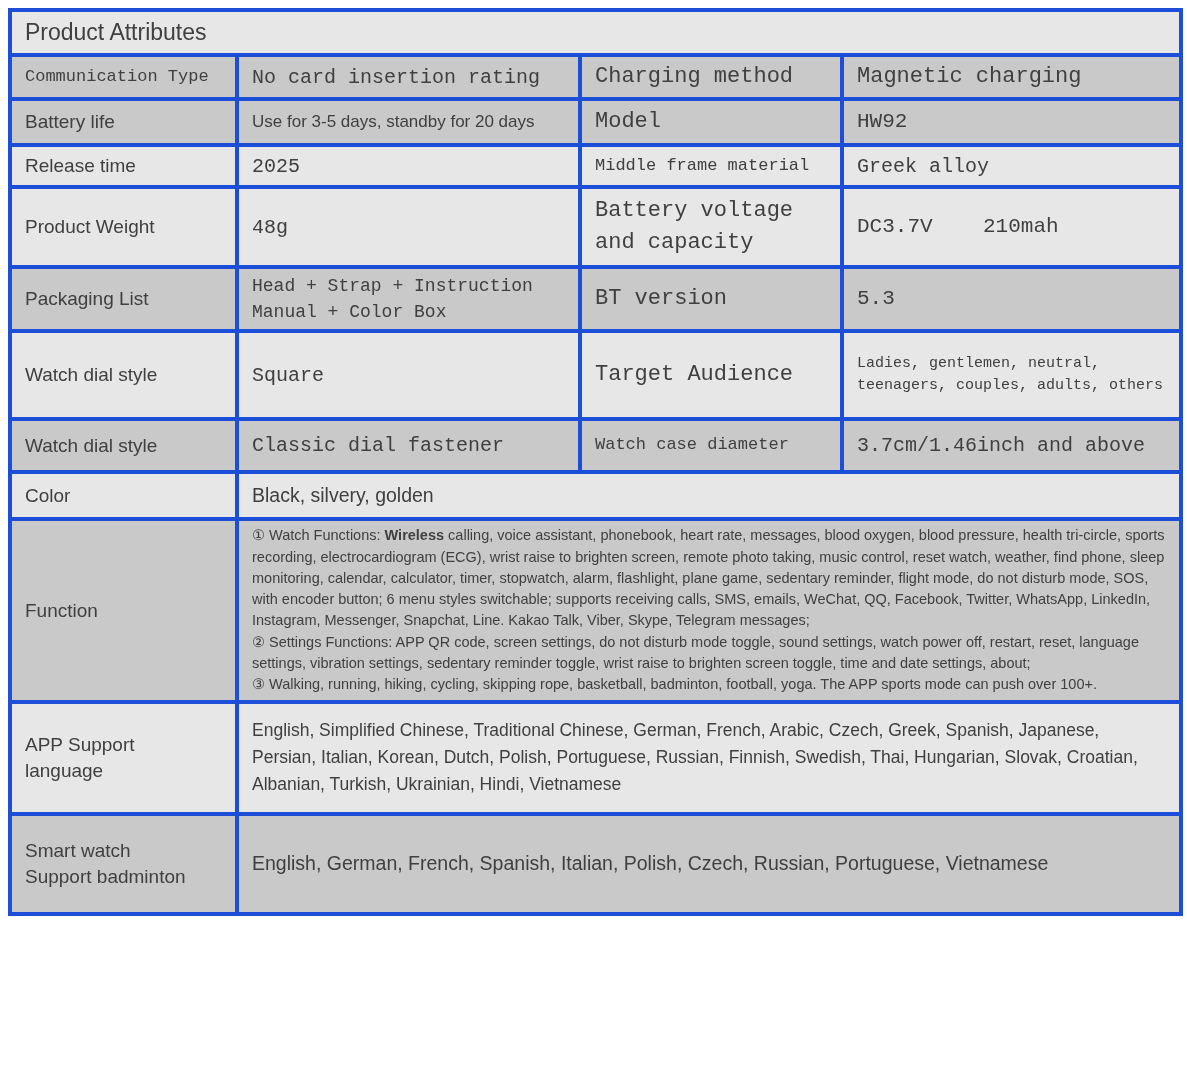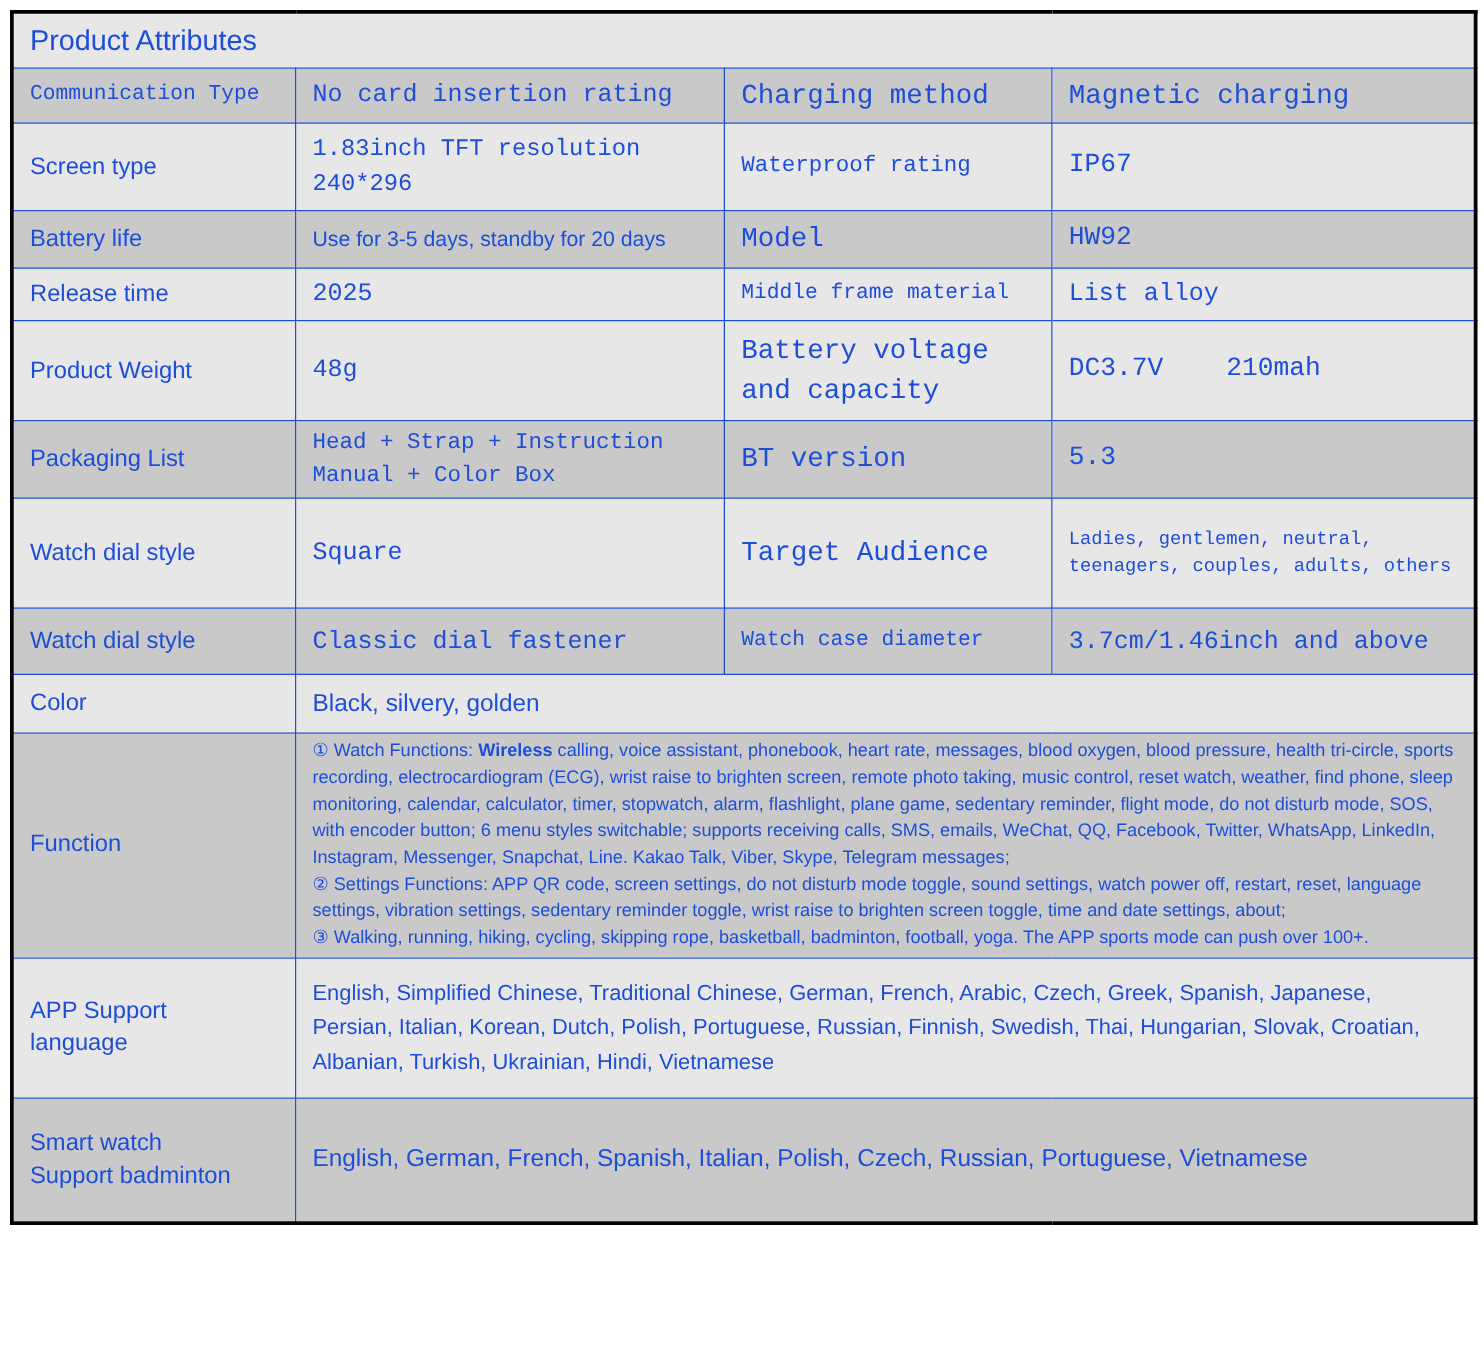--- a/index.html
+++ b/index.html
@@ -4,24 +4,24 @@
 <style>
   html,body{margin:0;padding:0;background:#ffffff;}
   .wrap{margin:8px;}
   table.spec{
     border-collapse:collapse;
     table-layout:fixed;
     width:1171px;
     border:3px solid #000;
   }
   table.spec td{
-    border:1px solid #1d4ed8;
+    border:4px solid #1d4ed8;
     padding:4px 13px;
     vertical-align:middle;
-    color:#1d4ed8;
+    color:#404040;
     overflow:hidden;
   }
   tr.light td{background:#e7e7e7;}
   tr.dark td{background:#c9c9c9;}
   .mono{font-family:"Liberation Mono","DejaVu Sans Mono",monospace;white-space:pre-wrap;line-height:1.45;}
   .prelines{white-space:pre-line;}
 
   .title{font-family:"Liberation Sans",sans-serif;font-size:23px;font-weight:500;color:#0a0a0a;}
   .lbl{font-family:"Liberation Sans",sans-serif;font-size:19px;font-weight:500;line-height:1.35;}
 
@@ -57,39 +57,33 @@
     <td colspan="4" class="title">Product Attributes</td>
   </tr>
 
   <tr class="dark rh1">
     <td class="mono s17">Communication Type</td>
     <td class="mono s20">No card insertion rating</td>
     <td class="mono s22">Charging method</td>
     <td class="mono s22">Magnetic charging</td>
   </tr>
 
-  <tr class="light rh2">
-    <td class="lbl">Screen type</td>
-    <td class="mono s19">1.83inch TFT resolution 240*296</td>
-    <td class="mono s18">Waterproof rating</td>
-    <td class="mono s21">IP67</td>
-  </tr>
 
   <tr class="dark rh3">
     <td class="lbl">Battery life</td>
     <td class="sv17">Use for 3-5 days, standby for 20 days</td>
     <td class="mono s22">Model</td>
     <td class="mono s21">HW92</td>
   </tr>
 
   <tr class="light rh4">
     <td class="lbl">Release time</td>
     <td class="mono s20">2025</td>
     <td class="mono s17">Middle frame material</td>
-    <td class="mono s20">List alloy</td>
+    <td class="mono s20">Greek alloy</td>
   </tr>
 
 
   <tr class="light rh6">
     <td class="lbl">Product Weight</td>
     <td class="mono s20">48g</td>
     <td class="mono s22">Battery voltage and capacity</td>
     <td class="mono s21">DC3.7V    210mah</td>
   </tr>
 

